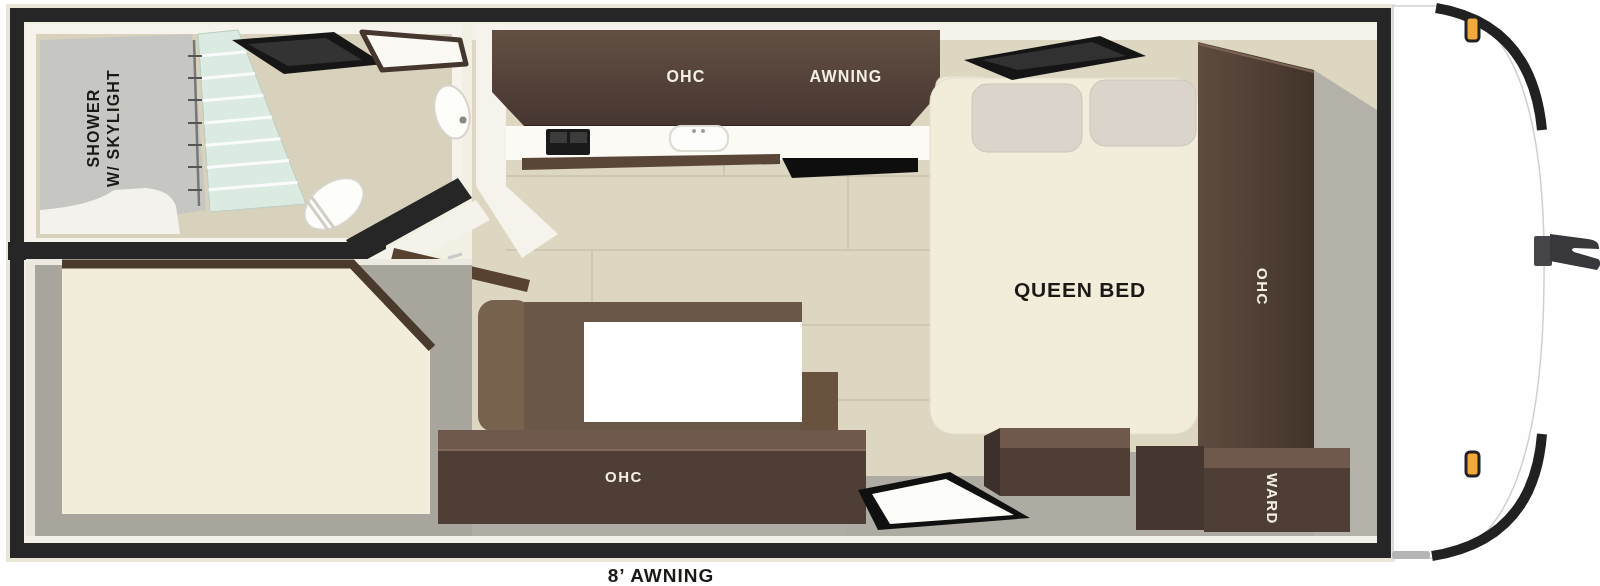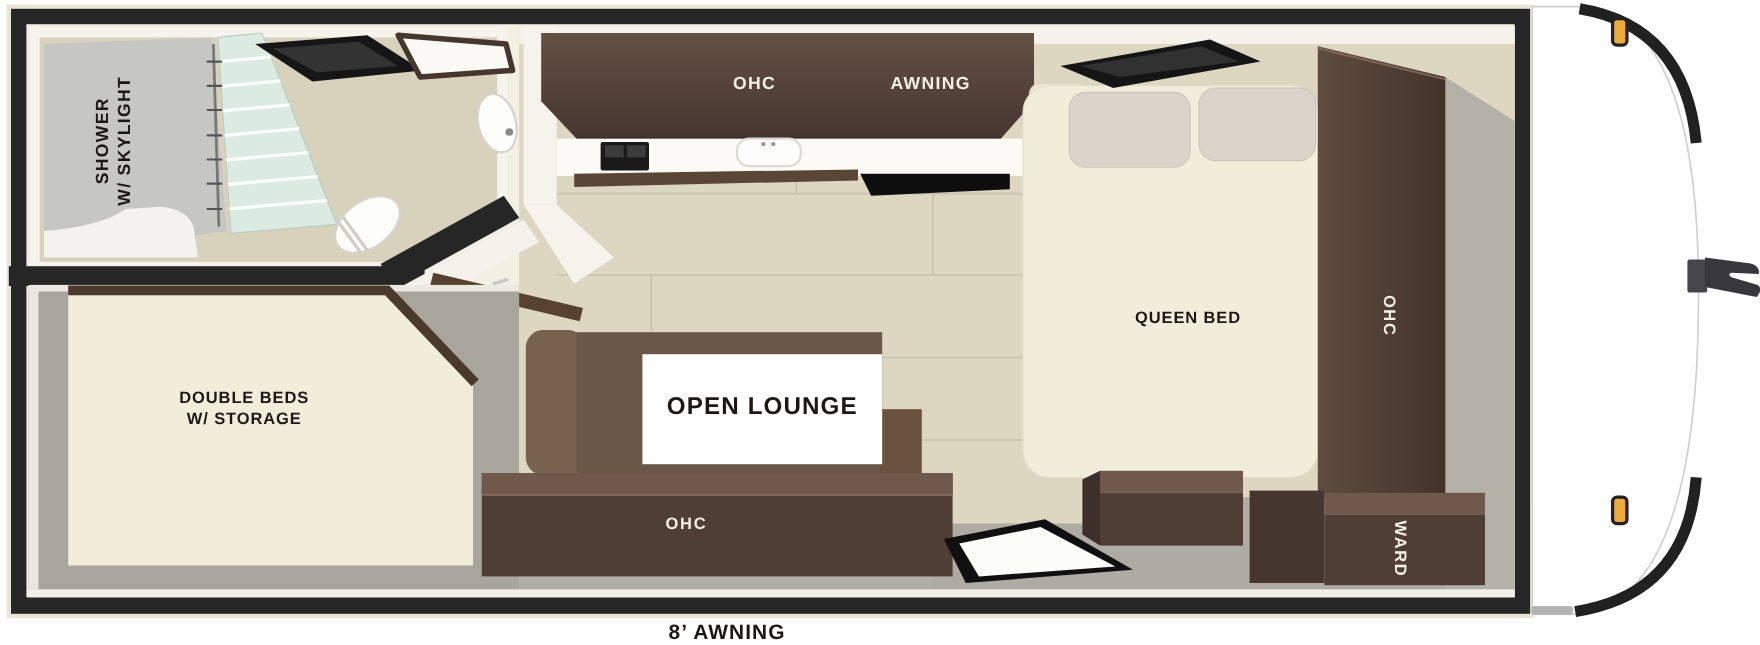--- a/index.html
+++ b/index.html
@@ -8,21 +8,21 @@
   #plan{position:absolute;left:0;top:0;}
   .lbl{position:absolute;font-weight:bold;white-space:pre-line;text-align:center;
        line-height:1.25;transform:translate(-50%,-50%);pointer-events:none;}
   .lbl.vert{transform:translate(-50%,-50%) rotate(90deg);}
   .lbl.vert-ccw{transform:translate(-50%,-50%) rotate(-90deg);}
   .dark{color:#1b1815;}
   .light{color:#f3efe5;}
   .fs15{font-size:15px;letter-spacing:1.5px;}
   .fs16{font-size:16px;letter-spacing:1.2px;}
   .fs19{font-size:19px;letter-spacing:1px;}
-  .fs21{font-size:15px;letter-spacing:0.8px;}
+  .fs21{font-size:21px;letter-spacing:0.8px;}
   .fs22{font-size:22px;letter-spacing:1px;}
 </style>
 </head>
 <body>
 
 <div id="stage">
 <svg id="plan" width="1600" height="586" viewBox="0 0 1600 586">
   <defs>
     <linearGradient id="cabV" x1="0" y1="0" x2="0" y2="1">
       <stop offset="0" stop-color="#635044"></stop>
@@ -148,19 +148,16 @@
     <path d="M1550,234 L1588,239 Q1600,240 1599,249 L1574,248 Q1570,249 1574,252 L1598,259 Q1603,263 1597,270 L1550,261 Z" fill="#38383c"></path>
   </g>
 </svg>
 
 <div class="lbl vert-ccw dark fs16" style="left:104px;top:128px;">SHOWER
 W/ SKYLIGHT</div>
 <div class="lbl light fs16" style="left:686px;top:77px;">OHC</div>
 <div class="lbl light fs16" style="left:846px;top:77px;">AWNING</div>
 <div class="lbl dark fs21" style="left:1080px;top:290px;">QUEEN BED</div>
 <div class="lbl vert light fs15" style="left:1262px;top:287px;">OHC</div>
-<div class="lbl dark fs21" style="left:222px;top:372px;">DOUBLE BEDS
-W/ STORAGE</div>
-<div class="lbl dark fs22" style="left:693px;top:369px;">OPEN LOUNGE</div>
 <div class="lbl light fs15" style="left:624px;top:477px;">OHC</div>
 <div class="lbl vert light fs15" style="left:1272px;top:499px;">WARD</div>
 <div class="lbl dark fs19" style="left:661px;top:576px;">8’ AWNING</div>
 </div>
 
 </body></html>

